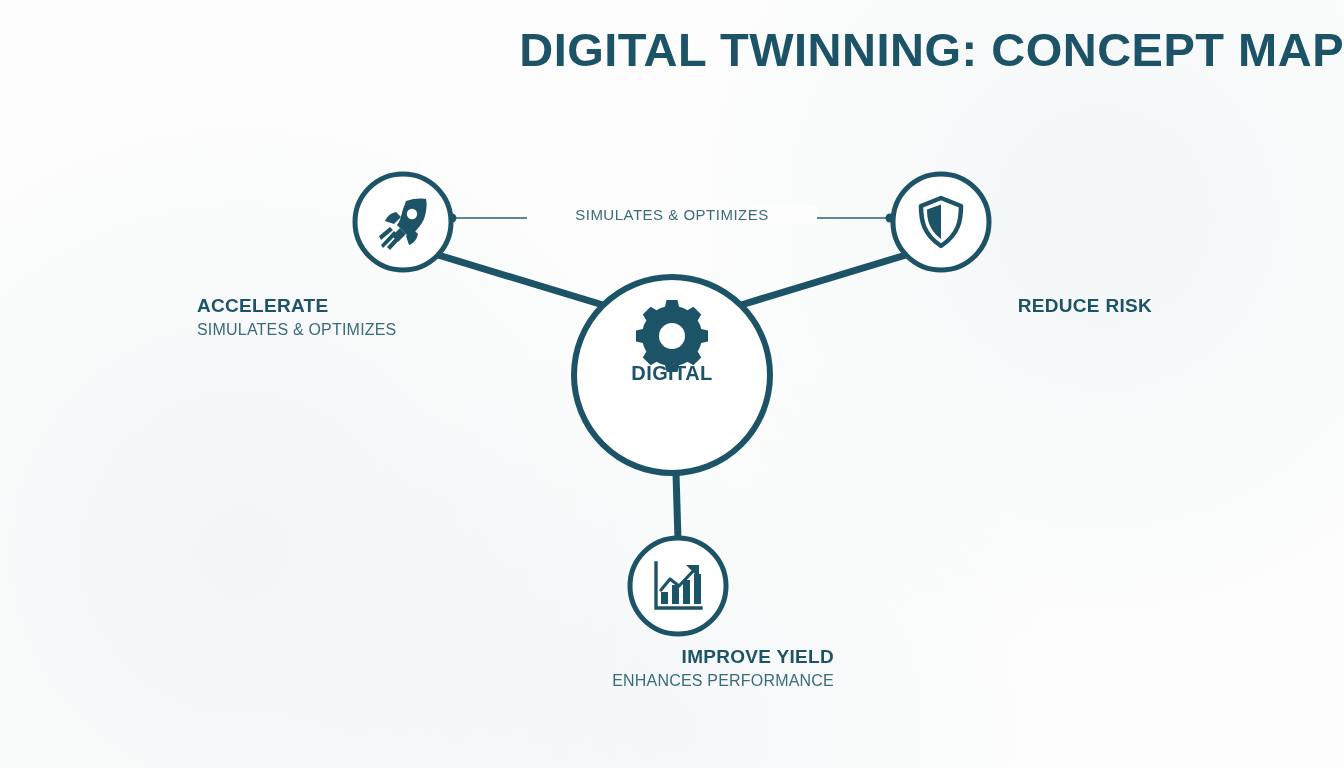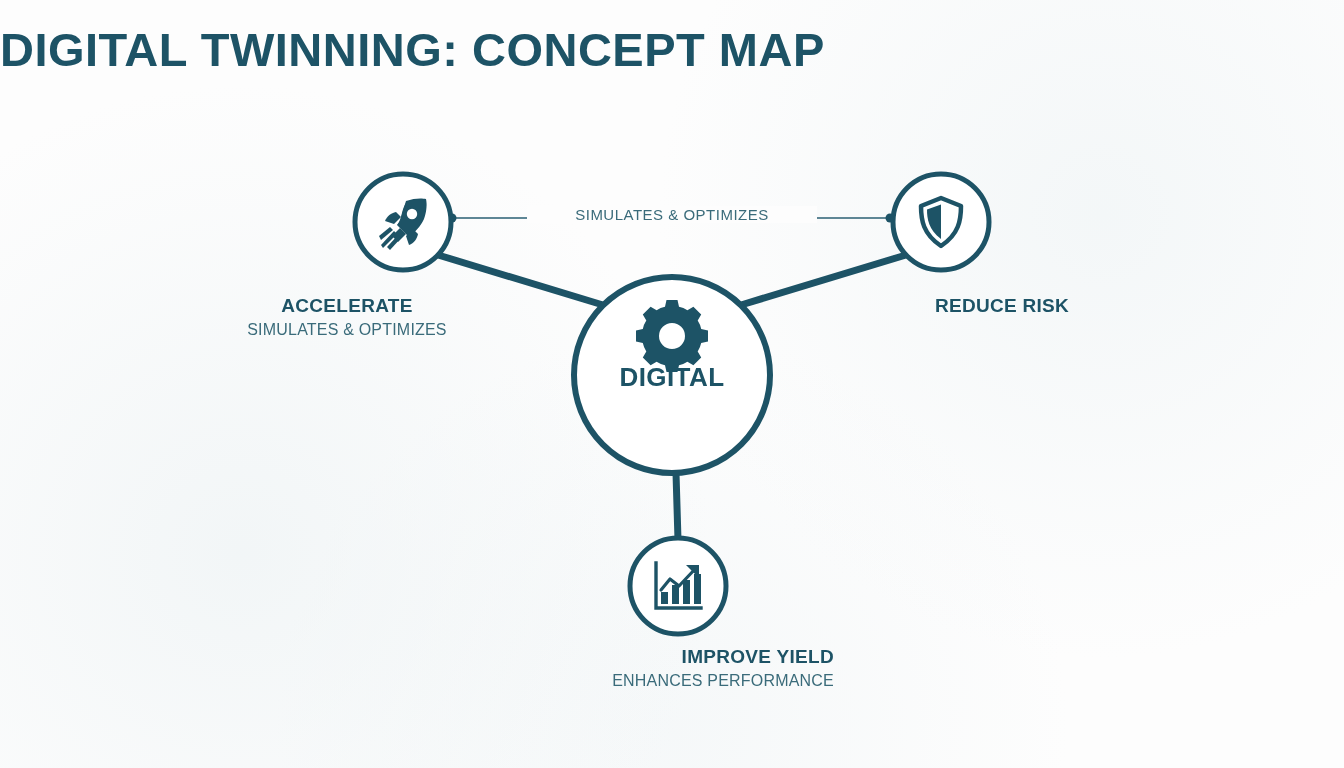--- a/index.html
+++ b/index.html
@@ -29,21 +29,21 @@
     left: 0;
     top: 0;
     width: 1344px;
     height: 768px;
   }
   .page-title {
     position: absolute;
     left: 0;
     top: 22px;
     width: 1344px;
-    text-align: left;
+    text-align: right;
     font-size: 47px;
     font-weight: bold;
     letter-spacing: 0.5px;
     color: #1d5366;
     font-family: "Liberation Sans", sans-serif;
     white-space: nowrap;
   }
   .node-label {
     position: absolute;
     font-family: "Liberation Sans", sans-serif;
@@ -61,42 +61,42 @@
     font-weight: normal;
     color: #3a6b7a;
     letter-spacing: 0.2px;
     white-space: nowrap;
     margin-top: 7px;
   }
   #label-accelerate {
     left: 197px;
     top: 296px;
     width: 300px;
-    text-align: center;
+    text-align: left;
   }
   #label-reduce-risk {
     left: 852px;
     top: 296px;
     width: 300px;
-    text-align: center;
+    text-align: right;
   }
   #label-improve-yield {
     left: 534px;
     top: 647px;
     width: 300px;
     text-align: right;
   }
   .center-text {
     position: absolute;
     left: 572px;
     top: 362px;
     width: 200px;
     text-align: center;
     font-family: "Liberation Sans", sans-serif;
-    font-size: 26px;
+    font-size: 20px;
     font-weight: bold;
     color: #1d5366;
     line-height: 1.18;
     letter-spacing: 0.4px;
   }
   .link-label {
     position: absolute;
     left: 527px;
     top: 206px;
     width: 290px;

